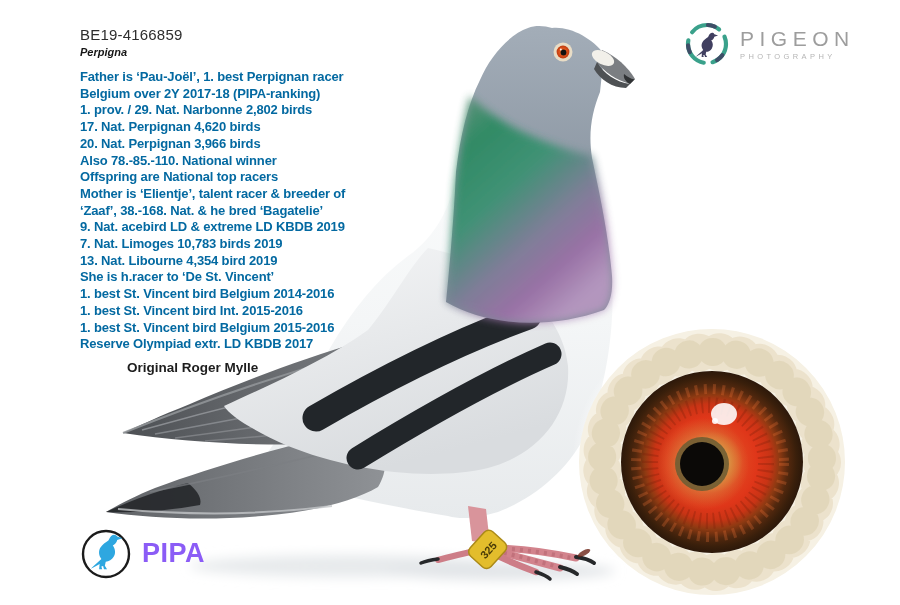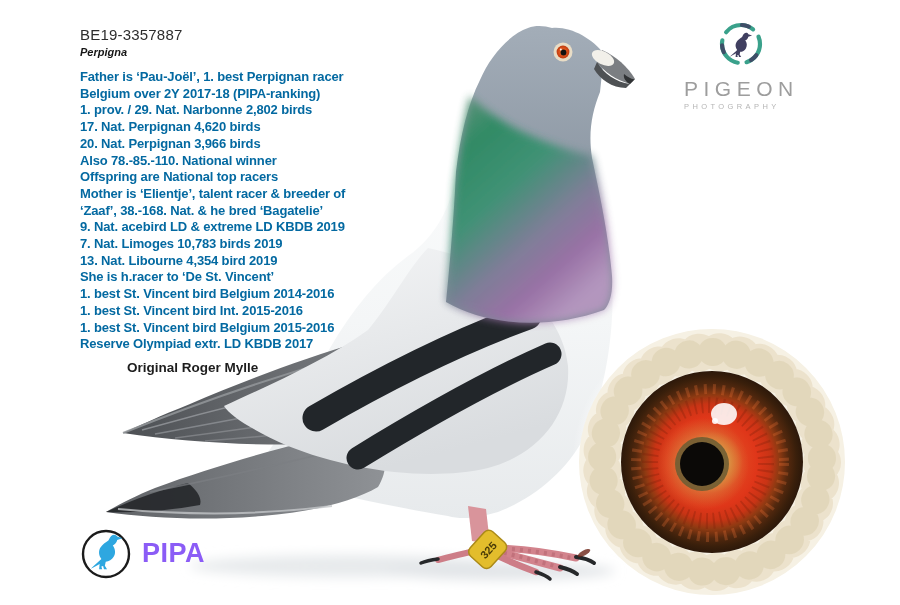--- a/index.html
+++ b/index.html
@@ -18,21 +18,21 @@
   .pedigree .line{
     font-size:13px;font-weight:bold;color:#0369a1;line-height:16.7px;
     white-space:nowrap;letter-spacing:-0.15px;
   }
 
   .credit{left:80px;top:360px;font-size:13.5px;font-weight:bold;color:#1d1d1d;margin-left:47px;}
 
   .pipa-logo{left:79px;top:526px;display:flex;align-items:center;gap:9px;}
   .pipa-text{font-size:27px;font-weight:bold;color:#8b5cf6;letter-spacing:.5px;}
 
-  .pp-logo{left:684px;top:20px;display:flex;align-items:center;gap:10px;flex-direction:column;}
+  .pp-logo{left:684px;top:20px;display:flex;align-items:center;gap:10px;}
   .pp-words{display:flex;flex-direction:column;}
   .pp-title{font-size:21px;font-weight:400;color:#9d9d9d;letter-spacing:5.5px;line-height:22px;}
   .pp-subtitle{font-size:7.5px;font-weight:400;color:#b5b5b5;letter-spacing:3.4px;margin-top:2px;}
 </style>
 </head>
 <body>
 
 <div class="canvas">
 
   <svg class="art" viewBox="0 0 900 605" role="img">
@@ -195,21 +195,21 @@
 
       <circle cx="702" cy="464" r="27" fill="#6f5d33" opacity="0.9"></circle>
       <circle cx="702" cy="464" r="22" fill="#0b0907"></circle>
 
       <ellipse cx="724" cy="414" rx="13" ry="11" fill="#ffffff" opacity="0.88"></ellipse>
       <circle cx="715" cy="421" r="3" fill="#ffffff" opacity="0.9"></circle>
     </g>
   </svg>
 
   <div class="txt-layer header">
-    <div class="ring-number">BE19-3357887</div>
+    <div class="ring-number">BE19-4166859</div>
     <div class="bird-name">Perpigna</div>
   </div>
 
   <div class="txt-layer pedigree">
     <div class="line">Father is ‘Pau-Joël’, 1. best Perpignan racer</div>
     <div class="line">Belgium over 2Y 2017-18 (PIPA-ranking)</div>
     <div class="line">1. prov. / 29. Nat. Narbonne 2,802 birds</div>
     <div class="line">17. Nat. Perpignan 4,620 birds</div>
     <div class="line">20. Nat. Perpignan 3,966 birds</div>
     <div class="line">Also 78.-85.-110. National winner</div>

